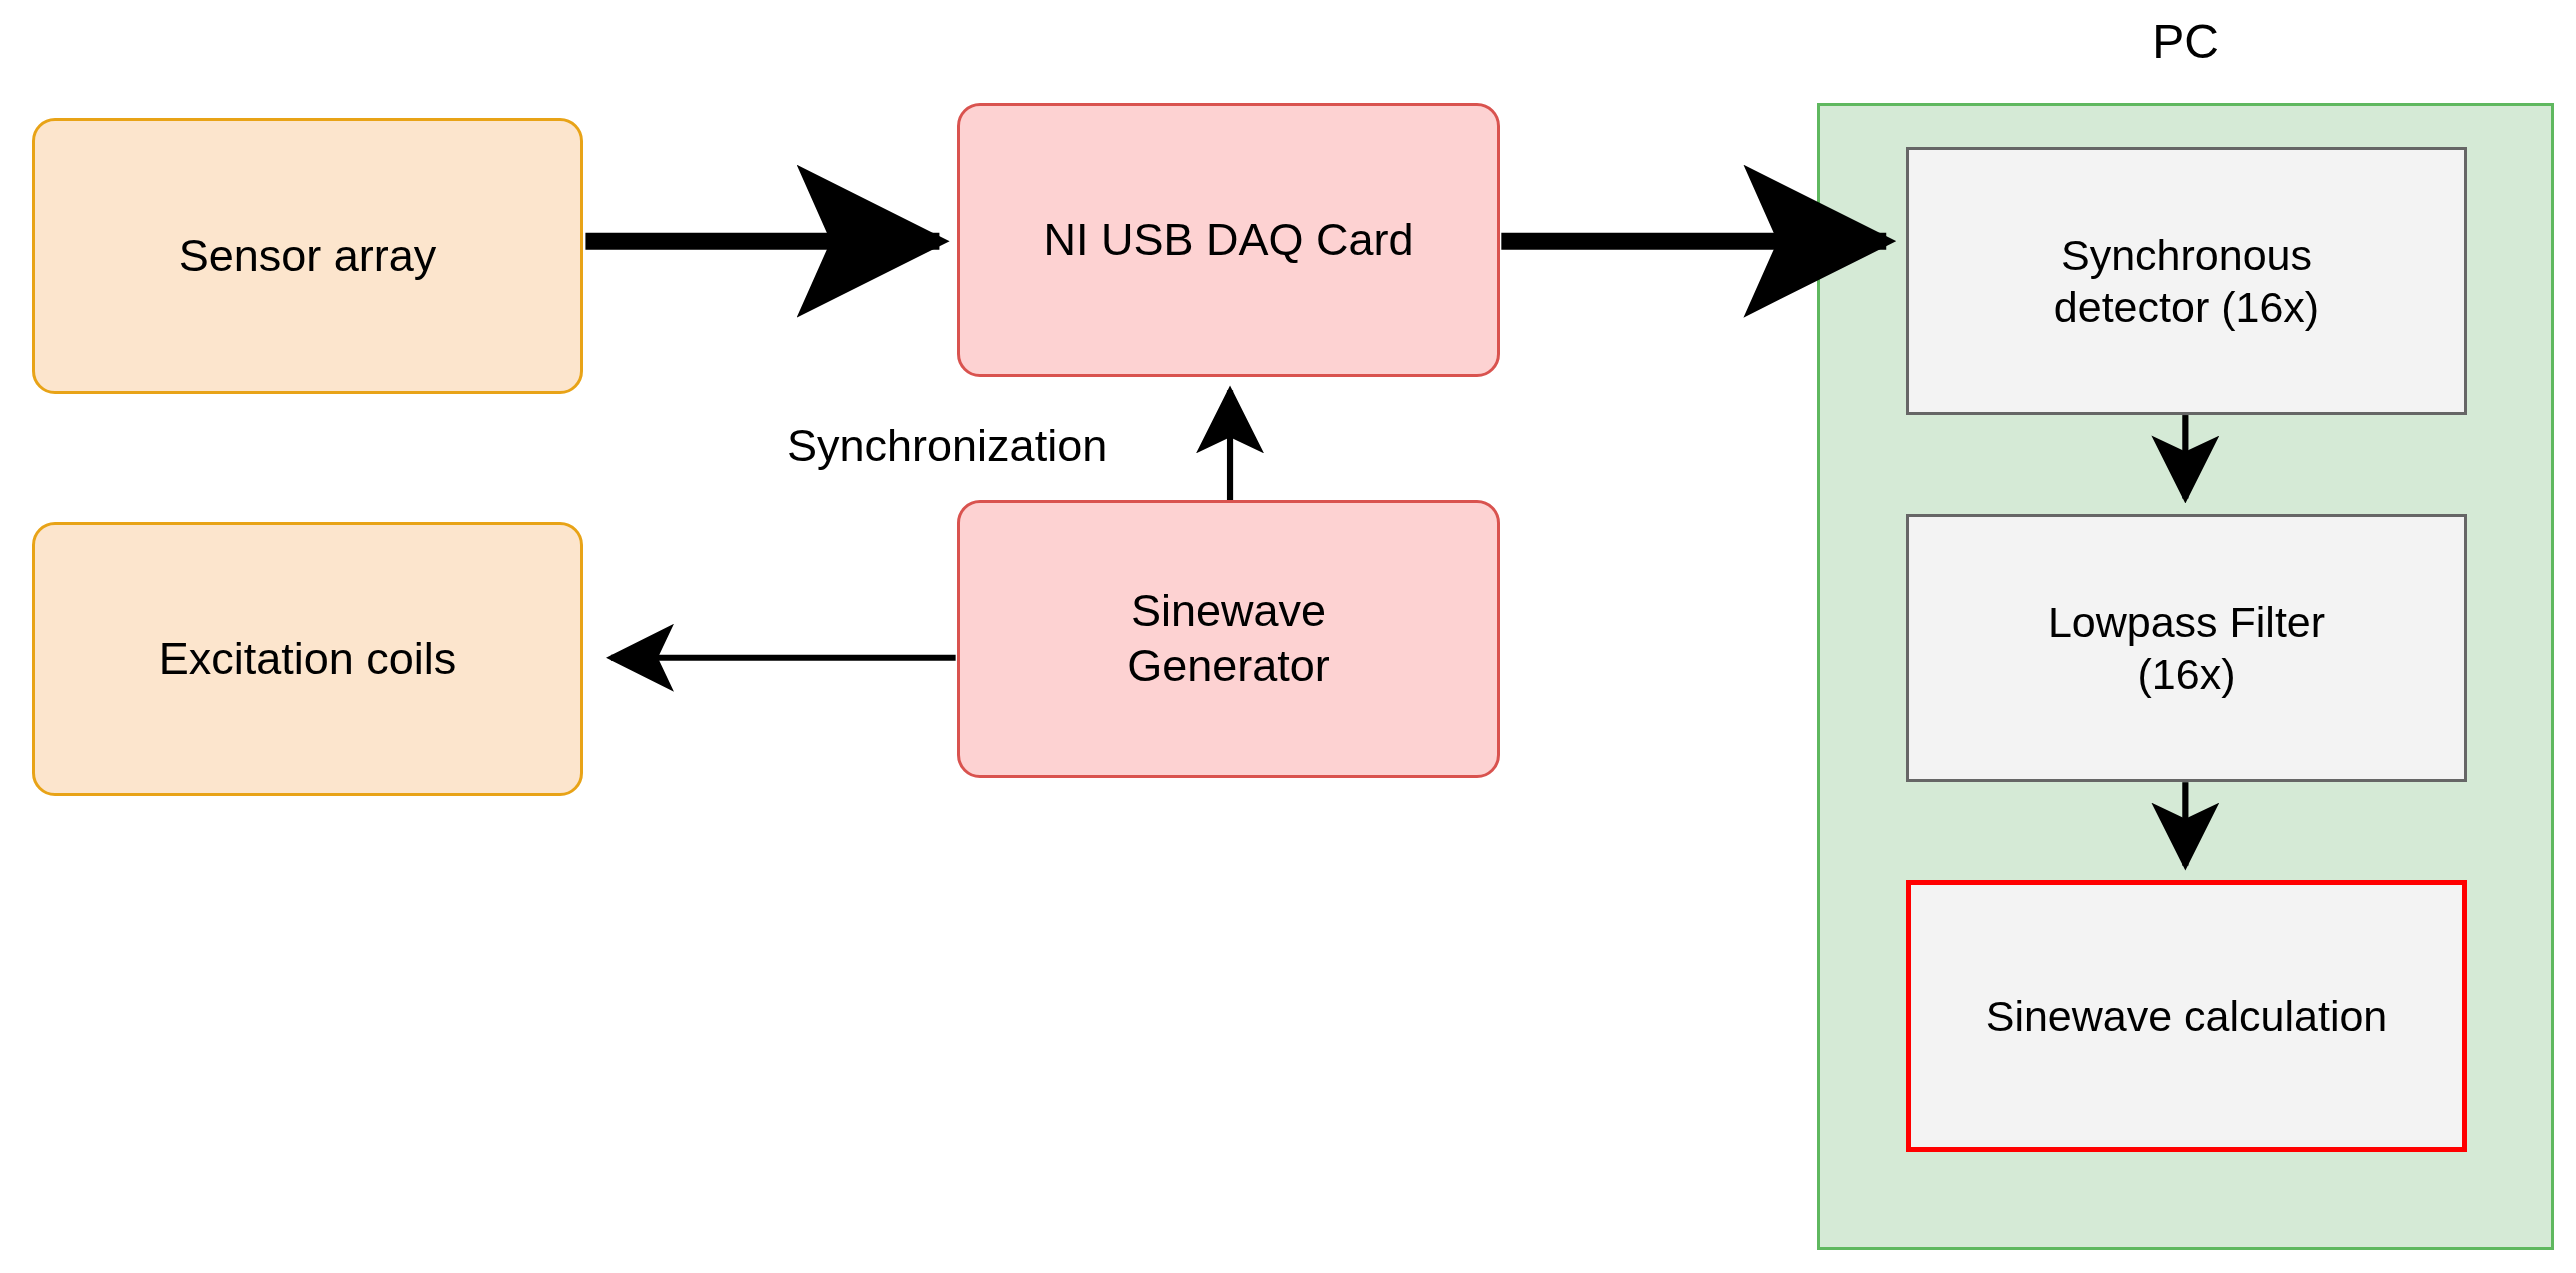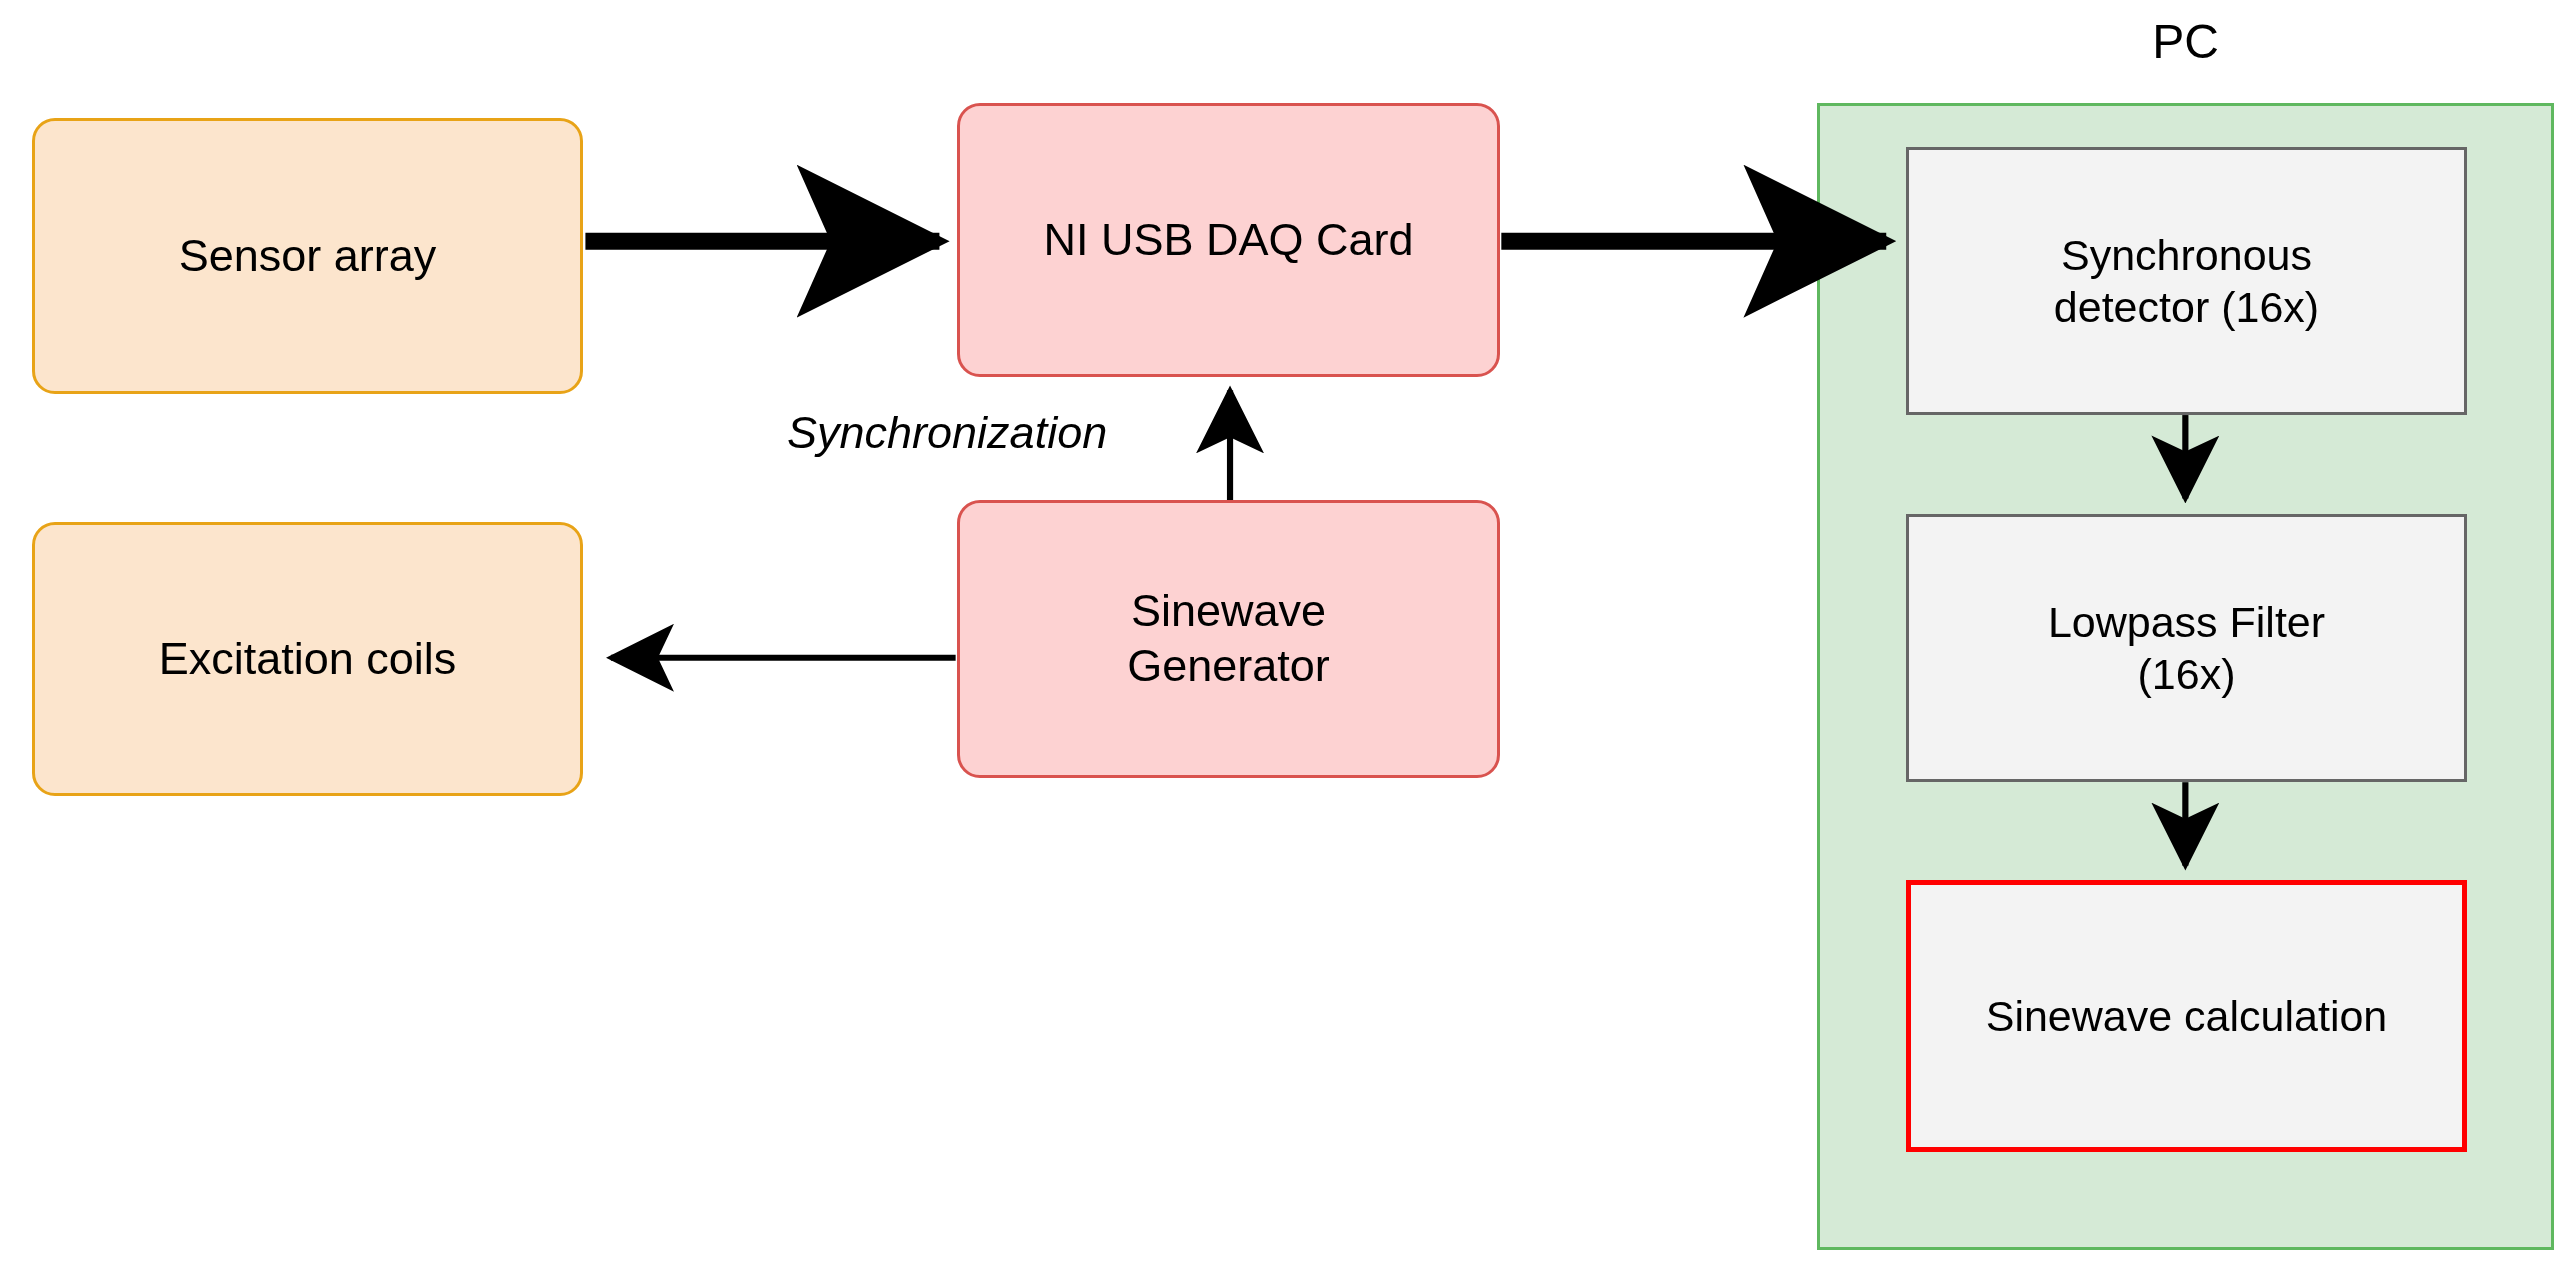--- a/index.html
+++ b/index.html
@@ -138,21 +138,21 @@
 
   <div class="node node-pink" style="left:957px; top:103px; width:543px; height:274px;">
     <span>NI USB DAQ Card</span>
   </div>
 
   <div class="node node-pink" style="left:957px; top:500px; width:543px; height:278px;">
     <span>Sinewave
 Generator</span>
   </div>
 
-  <div class="edge-label" style="left:787px; top:407px;font-style:italic;">Synchronization</div>
+  <div class="edge-label" style="left:787px; top:420px;">Synchronization</div>
 
   <div class="node node-gray" style="left:1906px; top:147px; width:561px; height:268px;justify-content:center;">
     <span>Synchronous
 detector (16x)</span>
   </div>
 
   <div class="node node-gray" style="left:1906px; top:514px; width:561px; height:268px;">
     <span>Lowpass Filter
 (16x)</span>
   </div>

